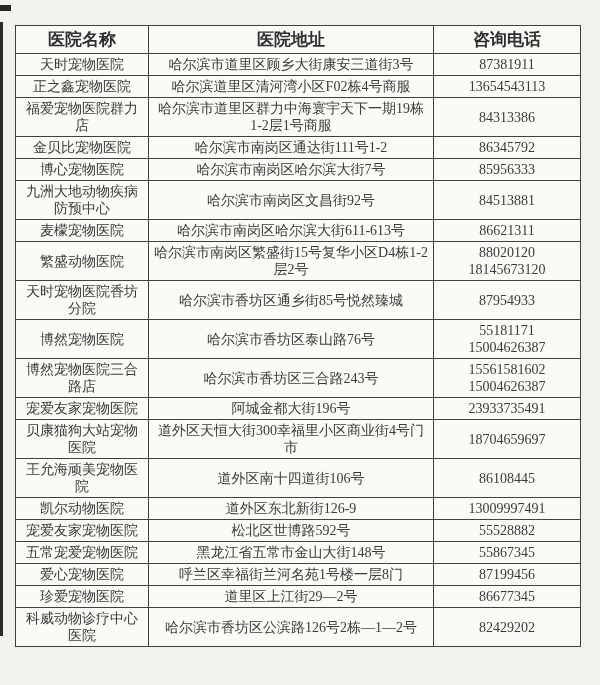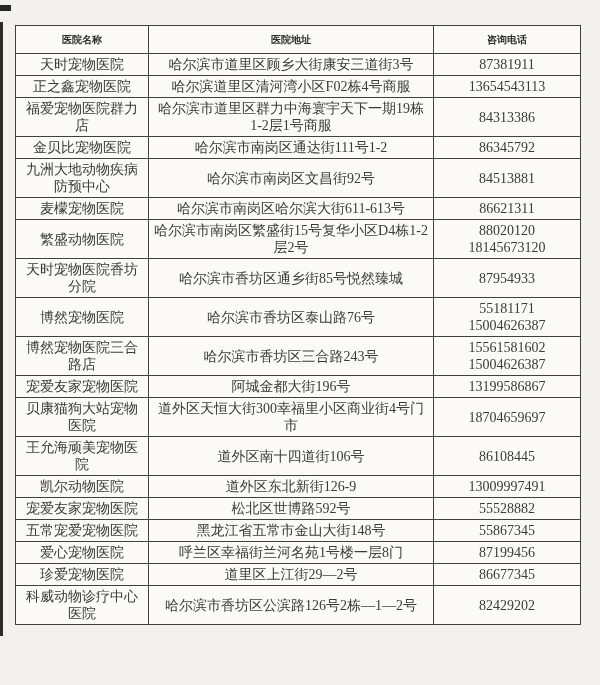--- a/index.html
+++ b/index.html
@@ -21,21 +21,21 @@
   table.hospitals th, table.hospitals td{
     border:1.5px solid #404040;
     text-align:center;vertical-align:middle;
     padding:2px 4px;
     font-size:14px;line-height:17px;
     overflow:hidden;
   }
   table.hospitals th{
     font-family:"Liberation Sans","DejaVu Sans",sans-serif;
     font-weight:700;color:#2e2e2e;
-    padding:5px 4px;font-size:10px;
+    padding:5px 4px;font-size:17px;
   }
   td.cell-phone{white-space:pre-line;font-family:"Liberation Serif","DejaVu Serif",serif;}
   td.cell-name{padding-left:2px;padding-right:2px;margin-top:21px;}
   col.c-name{width:133px;}
   col.c-addr{width:285px;}
   col.c-phone{width:147px;}
 </style>
 </head>
 <body>
 
@@ -70,20 +70,25 @@
     <td class="cell-name">福爱宠物医院群力店</td>
     <td class="cell-addr">哈尔滨市道里区群力中海寰宇天下一期19栋1-2层1号商服</td>
     <td class="cell-phone">84313386</td>
   </tr>
       <tr>
     <td class="cell-name">金贝比宠物医院</td>
     <td class="cell-addr">哈尔滨市南岗区通达街111号1-2</td>
     <td class="cell-phone">86345792</td>
   </tr>
       <tr>
+    <td class="cell-name">博心宠物医院</td>
+    <td class="cell-addr">哈尔滨市南岗区哈尔滨大街7号</td>
+    <td class="cell-phone">85956333</td>
+  </tr>
+      <tr>
     <td class="cell-name">九洲大地动物疾病防预中心</td>
     <td class="cell-addr">哈尔滨市南岗区文昌街92号</td>
     <td class="cell-phone">84513881</td>
   </tr>
       <tr>
     <td class="cell-name">麦檬宠物医院</td>
     <td class="cell-addr">哈尔滨市南岗区哈尔滨大街611-613号</td>
     <td class="cell-phone">86621311</td>
   </tr>
       <tr>
@@ -105,21 +110,21 @@
   </tr>
       <tr>
     <td class="cell-name">博然宠物医院三合路店</td>
     <td class="cell-addr">哈尔滨市香坊区三合路243号</td>
     <td class="cell-phone">15561581602
 15004626387</td>
   </tr>
       <tr>
     <td class="cell-name">宠爱友家宠物医院</td>
     <td class="cell-addr">阿城金都大街196号</td>
-    <td class="cell-phone">13199586867</td>
+    <td class="cell-phone">23933735491</td>
   </tr>
       <tr>
     <td class="cell-name">贝康猫狗大站宠物医院</td>
     <td class="cell-addr">道外区天恒大街300幸福里小区商业街4号门市</td>
     <td class="cell-phone">18704659697</td>
   </tr>
       <tr>
     <td class="cell-name">王允海顽美宠物医院</td>
     <td class="cell-addr">道外区南十四道街106号</td>
     <td class="cell-phone">86108445</td>

